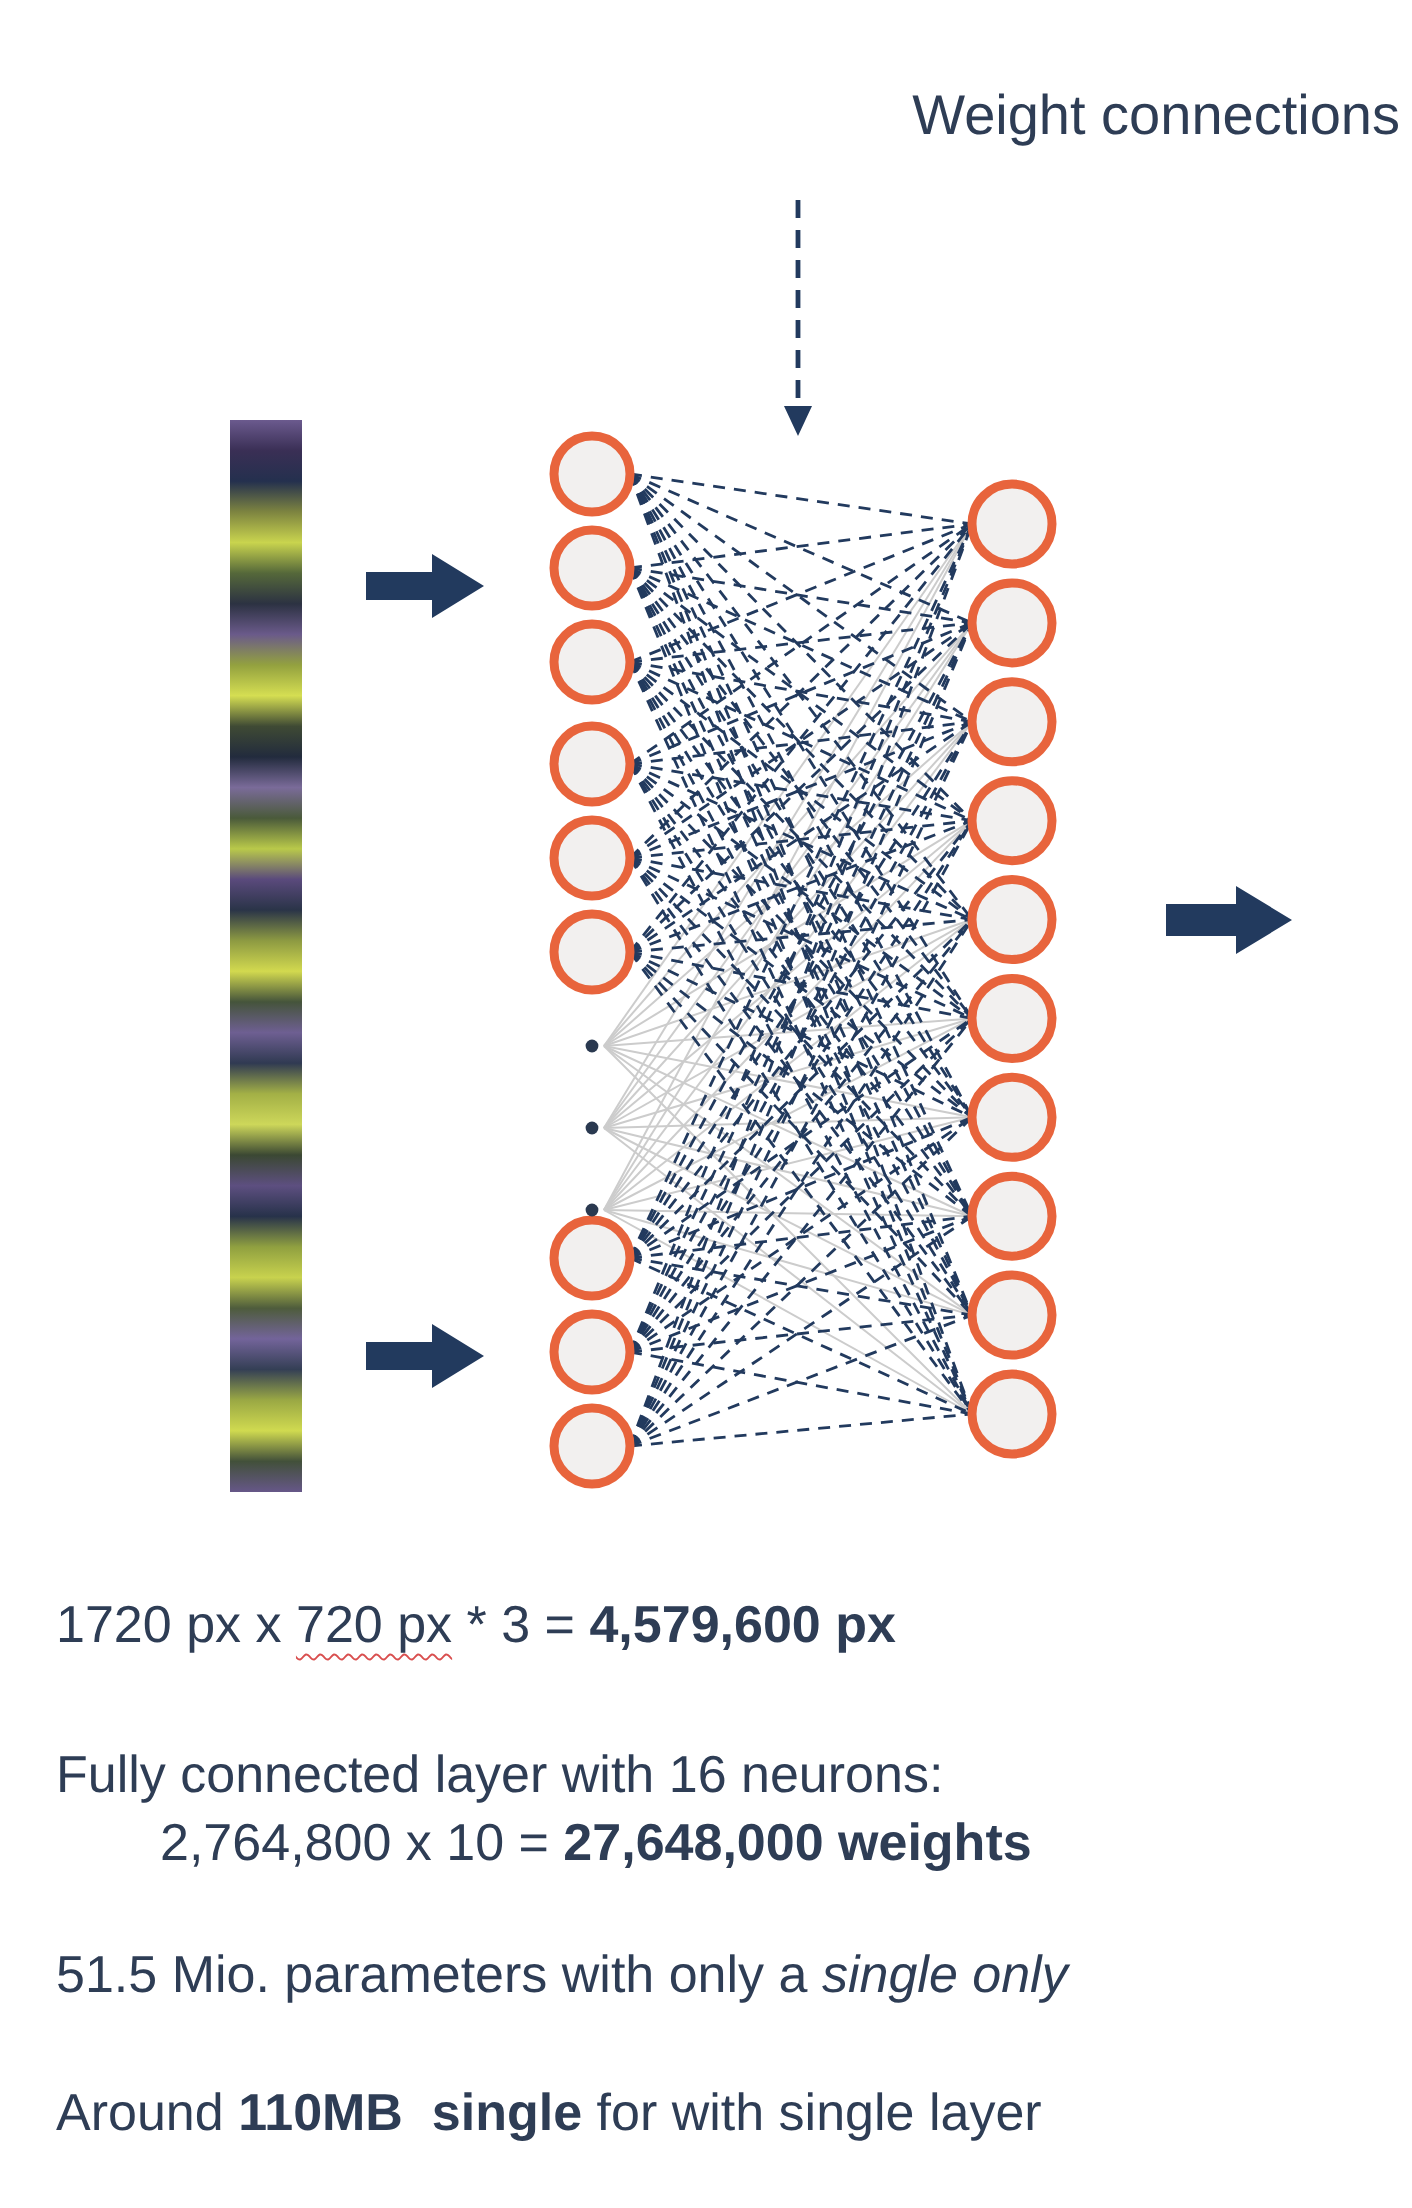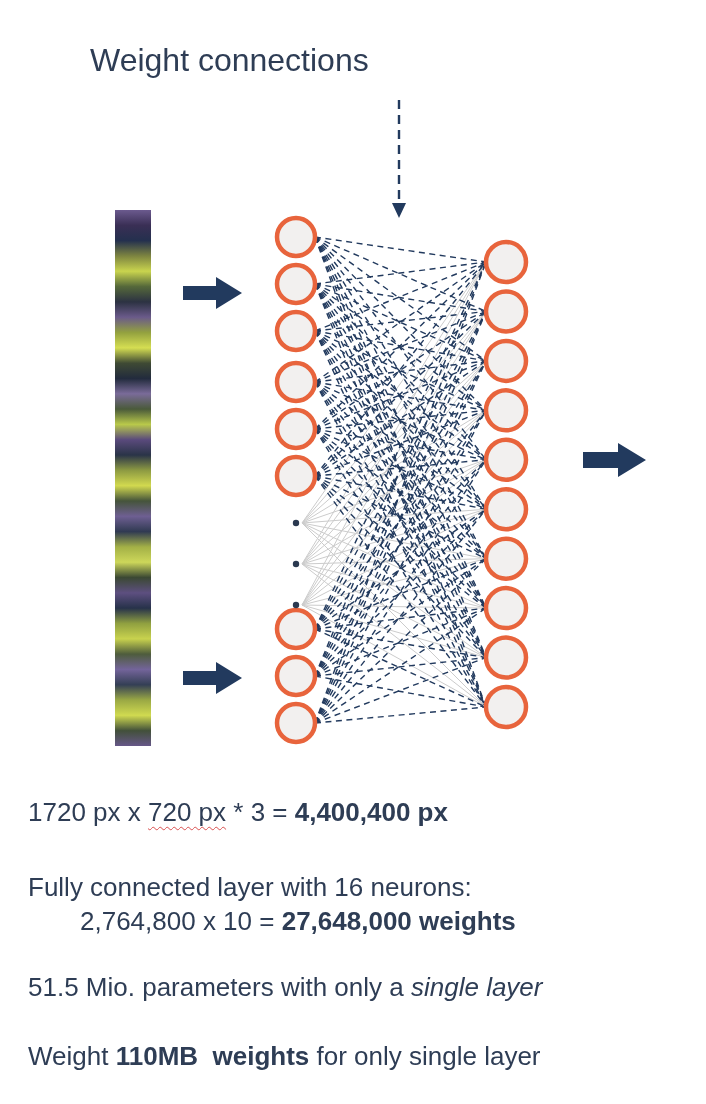--- a/index.html
+++ b/index.html
@@ -3,22 +3,22 @@
 <meta charset="utf-8">
 <style>
   html,body{margin:0;padding:0}
   body{
     width:706px;height:1104px;position:relative;overflow:hidden;
     background:#ffffff;
     font-family:"Liberation Sans", sans-serif;
   }
   .abs{position:absolute}
   #title{
-    left:90px;top:42px;width:610px;text-align:left;
-    font-size:32px;color:#2e3d55;
+    left:90px;top:42px;width:610px;text-align:right;
+    font-size:28px;color:#2e3d55;
   }
   #strip{
     left:115px;top:210px;width:36px;height:536px;
   }
   #net-svg{left:0;top:0;width:706px;height:1104px}
   .caption{
     left:28px;font-size:26px;color:#2e3d55;white-space:nowrap;
   }
   .caption.indented{left:80px}
   .bold{font-weight:700}
@@ -182,21 +182,21 @@
     <circle cx="296" cy="523" r="3.2" fill="#2a3950"></circle>
     <circle cx="296" cy="564" r="3.2" fill="#2a3950"></circle>
     <circle cx="296" cy="605" r="3.2" fill="#2a3950"></circle>
     <line x1="399" y1="100" x2="399" y2="203" stroke="#223a5e" stroke-width="2.4" stroke-dasharray="9 6"></line>
     <polygon points="392,203 406,203 399,218" fill="#223a5e"></polygon>
     <polygon points="183,286 216,286 216,277 242,293 216,309 216,300 183,300" fill="#223a5e"></polygon>
     <polygon points="183,671 216,671 216,662 242,678 216,694 216,685 183,685" fill="#223a5e"></polygon>
     <polygon points="583,452 618,452 618,443 646,460 618,477 618,468 583,468" fill="#223a5e"></polygon>
   </svg>
 
-<div class="caption abs" style="top:797px"><span>1720 px x </span><span class="wavy">720 px</span><span> * 3 = </span><span class="bold">4,400,400 px</span></div>
+<div class="caption abs" style="top:797px"><span>1720 px x </span><span class="wavy">720 px</span><span> * 3 = </span><span class="bold">4,579,600 px</span></div>
 
 <div class="caption abs" style="top:872px">Fully connected layer with 16 neurons:</div>
 
 <div class="caption indented abs" style="top:906px"><span>2,764,800 x 10 = </span><span class="bold">27,648,000 weights</span></div>
 
-<div class="caption abs" style="top:972px"><span>51.5 Mio. parameters with only a </span><span class="it">single layer</span></div>
-
-<div class="caption abs" style="top:1041px"><span>Weight </span><span class="bold pre">110MB  weights</span><span> for only single layer</span></div>
+<div class="caption abs" style="top:972px"><span>51.5 Mio. parameters with only a </span><span class="it">single only</span></div>
+
+<div class="caption abs" style="top:1041px"><span>Around </span><span class="bold pre">110MB  single</span><span> for with single layer</span></div>
 
 </body></html>

